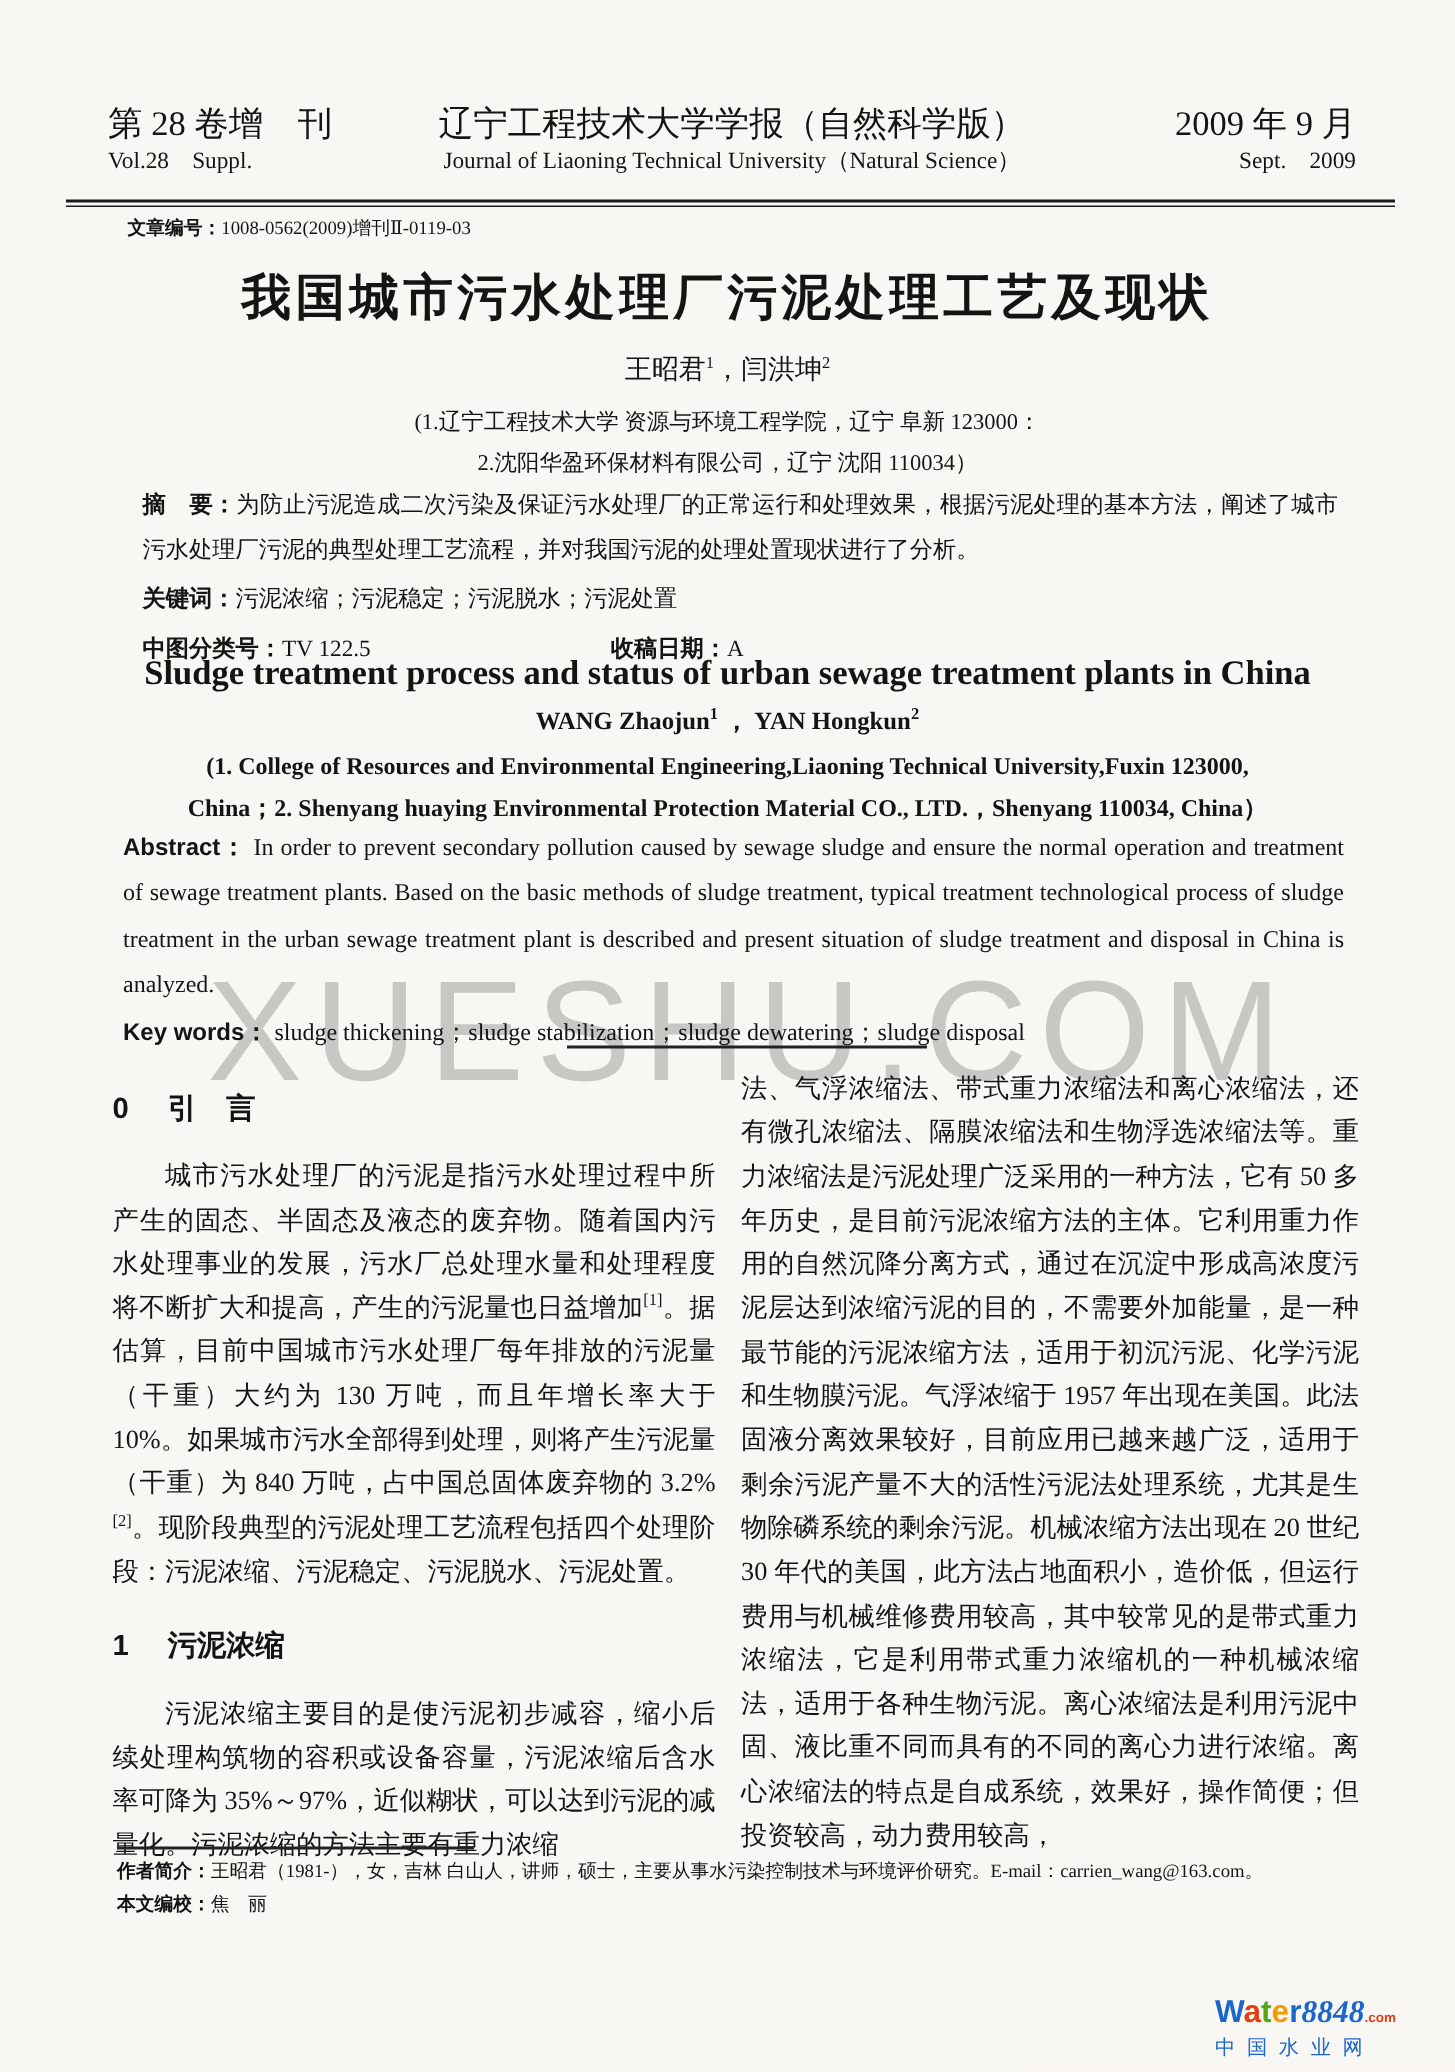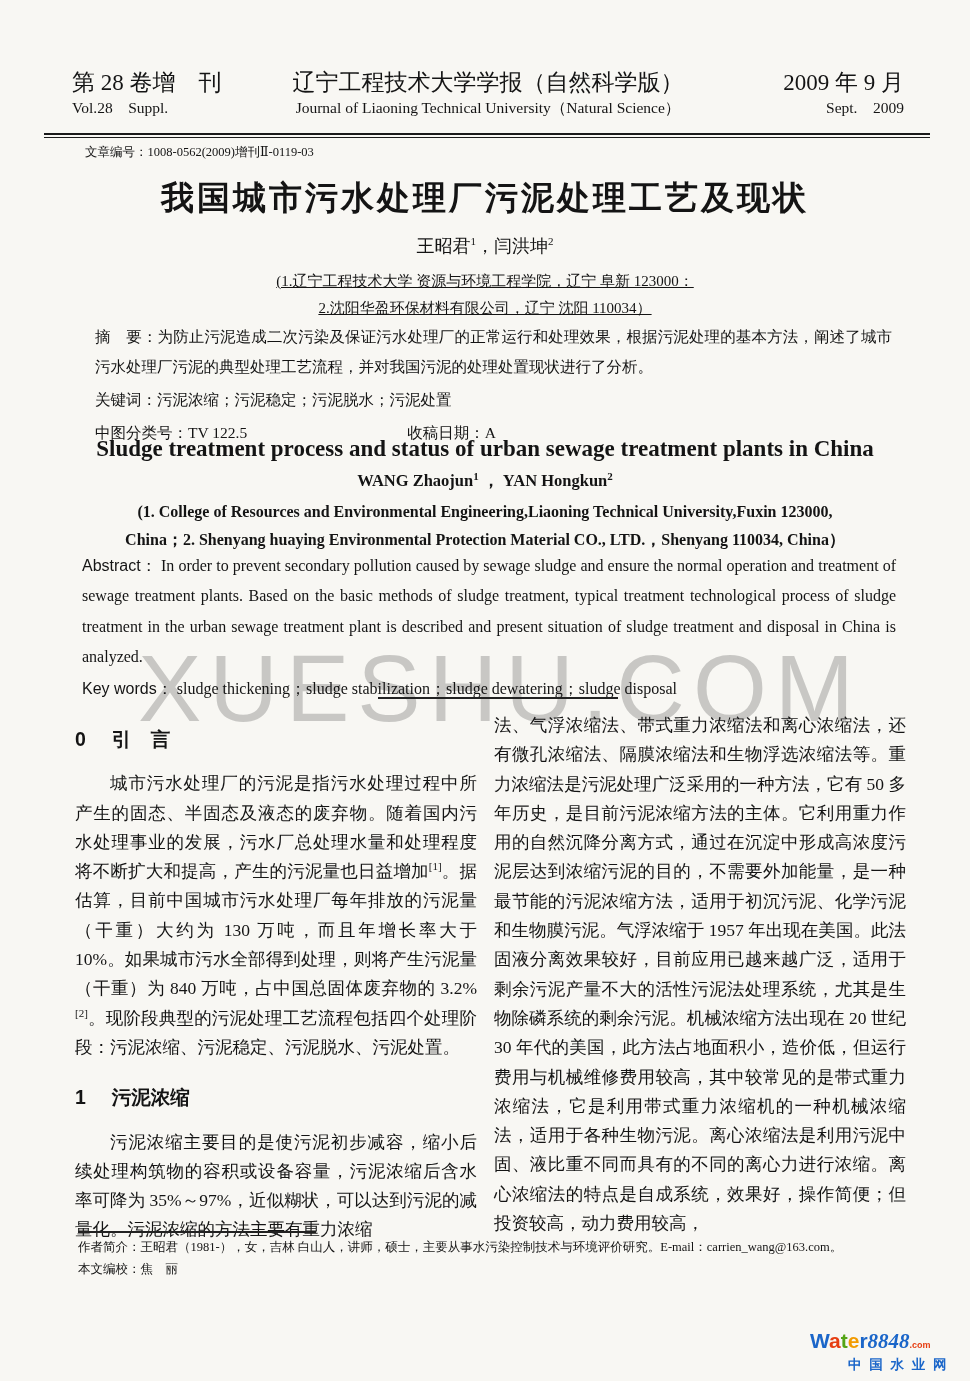--- a/index.html
+++ b/index.html
@@ -10,25 +10,25 @@
   
   .jheader{left:72px;right:66px;top:70px;display:flex;justify-content:space-between;align-items:flex-start;}
   .jh-left,.jh-right{width:170px;}
   .jh-center{flex:1;text-align:center;}
   .jh-right{text-align:right;}
   .jh-cn{font-size:23px;line-height:26px;}
   .jh-en{font-size:15.5px;line-height:24px;}
   .rule-double{left:44px;right:40px;top:133px;height:2px;border-top:2.5px solid #1a1a1a;border-bottom:1.5px solid #1a1a1a;}
   
   .article-no{left:85px;top:144px;font-size:12.5px;}
-  .label-hei{font-family:"Liberation Sans","DejaVu Sans",sans-serif;font-weight:normal;}
+  .label-hei{font-family:"Liberation Sans","DejaVu Sans",sans-serif;font-weight:bold;}
   .title-cn{left:0;right:0;top:176px;text-align:center;font-size:33px;font-weight:bold;letter-spacing:3px;}
   .authors-cn{left:0;right:0;top:234px;text-align:center;font-size:18px;}
   sup.sp{font-size:11px;vertical-align:super;line-height:0;}
-  .affil{left:0;right:0;text-align:center;font-size:15px;text-decoration:underline;}
+  .affil{left:0;right:0;text-align:center;font-size:15px;}
   .affil-1{top:272px;}
   .affil-2{top:299px;}
   .abs-cn{left:95px;right:78px;top:322px;font-size:15.5px;line-height:30px;text-align:justify;}
   .abs-cn p{margin:0;}
   .kw-cn{margin-top:3px !important;}
   .clc-line{margin-top:3px !important;}
   .clc-gap{display:inline-block;width:160px;}
   .title-en{left:0;right:0;top:436px;text-align:center;font-size:23px;font-weight:bold;}
   .authors-en{left:0;right:0;top:470px;text-align:center;font-size:16.5px;font-weight:bold;}
   .affil-en{left:0;right:0;top:498px;text-align:center;font-size:16px;font-weight:bold;line-height:28px;}
@@ -50,21 +50,21 @@
   .col p.cont{text-indent:0;}
   
   .foot-rule{left:78px;top:1231px;width:238px;height:1.5px;background:#222;}
   .pfooter{left:78px;top:1237px;right:40px;font-size:12.5px;line-height:21.5px;}
   .pfooter div{white-space:nowrap;}
   
   .logo{right:10px;top:1330px;width:150px;text-align:left;font-family:"Liberation Sans","DejaVu Sans",sans-serif;}
   .logo-row1{font-size:21px;font-weight:bold;line-height:22px;}
   .logo-row1 .n8848{font-style:italic;font-family:"Liberation Serif",serif;}
   .logo-row1 .com{font-size:9px;font-weight:bold;}
-  .logo-row2{font-size:13.5px;font-weight:bold;letter-spacing:2px;line-height:17px;margin-left:38px;}
+  .logo-row2{font-size:13.5px;font-weight:normal;letter-spacing:2px;line-height:17px;}
   .c-blue{color:#1b66c9;} .c-red{color:#e63d11;} .c-green{color:#55a515;} .c-orange{color:#f29b00;}
 </style>
 </head>
 <body>
 
 <div class="page">
 
   <div class="layer watermark">XUESHU.COM</div>
 
   <div class="layer jheader">

